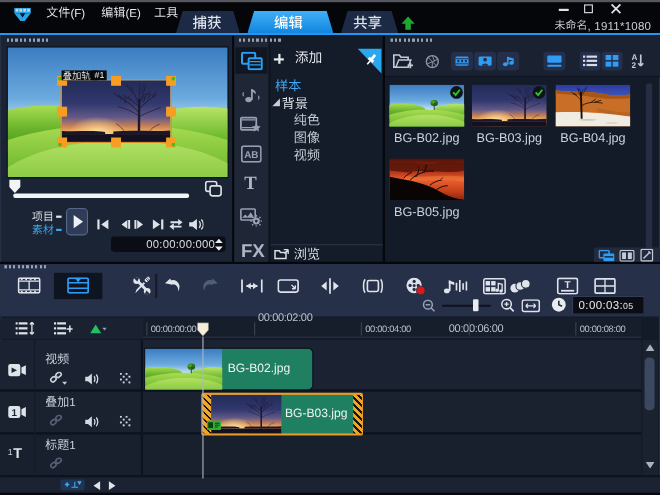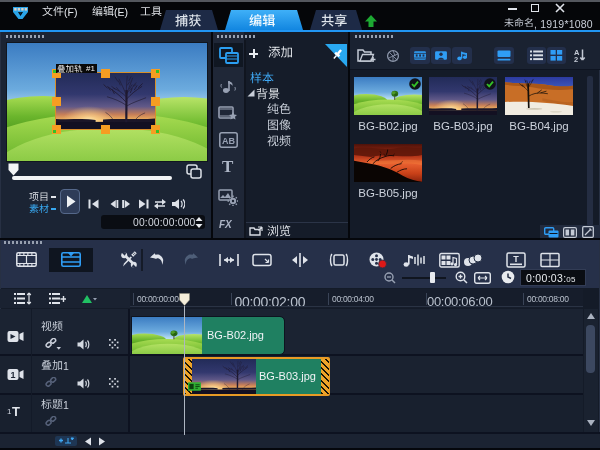--- a/index.html
+++ b/index.html
@@ -45,21 +45,21 @@
 <svg class="ic" style="left:555px;top:3px" width="10" height="10" viewBox="0 0 10 10">
     <path d="M1 1 L9 9 M9 1 L1 9" stroke="#dfe3ea" stroke-width="1.6"></path>
   </svg>
 <div style="position:absolute;left:504px;top:17px;line-height:0"><svg width="30.0" height="12.5" viewBox="0 0 30.0 12.5" style="vertical-align:0px">
       <g fill="#c9ced8" transform="translate(0,9.3) scale(0.010000)">
         <path transform="translate(0.0,0) scale(1,-1)" d="M459 839V676H133V602H459V429H62V355H416C326 226 174 101 34 39C51 24 76 -5 89 -24C221 44 362 163 459 296V-80H538V300C636 166 778 42 911 -25C924 -5 949 25 966 40C826 101 673 226 581 355H942V429H538V602H874V676H538V839Z"></path>
         <path transform="translate(1000.0,0) scale(1,-1)" d="M505 852C411 718 219 591 34 542C50 522 68 491 78 469C151 493 226 529 296 571V508H696V575C765 532 839 497 911 474C924 496 948 529 967 546C808 586 638 683 547 786L565 809ZM304 576C378 622 447 677 503 735C555 677 621 622 694 576ZM128 425V-3H197V82H433V425ZM197 358H362V149H197ZM539 425V-81H612V357H804V143C804 131 800 127 786 126C772 126 724 126 668 127C677 106 687 78 690 57C766 57 813 57 841 69C870 82 877 103 877 143V425Z"></path>
         <path transform="translate(2000.0,0) scale(1,-1)" d="M263 529C314 494 373 446 417 406C300 344 171 299 47 273C61 256 79 224 86 204C141 217 197 233 252 253V-79H327V-27H773V-79H849V340H451C617 429 762 553 844 713L794 744L781 740H427C451 768 473 797 492 826L406 843C347 747 233 636 69 559C87 546 111 519 122 501C217 550 296 609 361 671H733C674 583 587 508 487 445C440 486 374 536 321 572ZM773 42H327V271H773Z"></path>
       </g>
     </svg></div>
-<div class="abs" style="left:534px;top:18px;font-size:10.5px;color:#c9ced8;letter-spacing:0.2px">, 1919*1080</div>
+<div class="abs" style="left:534px;top:18px;font-size:10.5px;color:#c9ced8;letter-spacing:0.2px">, 1911*1080</div>
 <div class="abs" style="left:160px;top:10px;width:58px;height:20px;background:#1d2a46;clip-path:polygon(6px 0,calc(100% - 6px) 0,100% 100%,0 100%);"></div>
 <div class="abs" style="left:225px;top:10px;width:78px;height:20px;background:linear-gradient(#3fb0f8,#1286e0);clip-path:polygon(6px 0,calc(100% - 6px) 0,100% 100%,0 100%);"></div>
 <div class="abs" style="left:310px;top:10px;width:52px;height:20px;background:#1d2a46;clip-path:polygon(6px 0,calc(100% - 6px) 0,100% 100%,0 100%);"></div>
 <div style="position:absolute;left:175px;top:13px;line-height:0"><svg width="26.4" height="16.5" viewBox="0 0 26.4 16.5" style="vertical-align:0px">
       <g fill="#dfe5ec" transform="translate(0,12.3) scale(0.013200)">
         <path transform="translate(0.0,0) scale(1,-1)" d="M736 778C778 756 832 725 870 701H702V845H613V701H373V614H613V529H397V-82H484V116H613V-74H702V116H844V5C844 -6 840 -10 829 -10C818 -10 782 -11 745 -9C755 -30 765 -62 767 -84C828 -84 870 -83 896 -71C924 -58 932 -37 932 5V529H702V614H952V701H905L940 751C903 774 832 812 781 837ZM844 446V361H702V446ZM613 446V361H484V446ZM484 282H613V195H484ZM844 282V195H702V282ZM170 844V648H39V560H170V358C116 343 66 330 25 321L43 229L170 265V20C170 5 165 1 151 1C139 0 97 0 55 2C66 -23 79 -61 82 -84C150 -84 193 -82 223 -67C252 -53 261 -29 261 19V292L378 327L366 412L261 383V560H366V648H261V844Z"></path>
         <path transform="translate(1000.0,0) scale(1,-1)" d="M713 553C760 517 814 464 839 427L906 477C881 515 825 565 777 598ZM603 596V446V424H381V336H595C577 217 520 83 349 -25C373 -41 403 -67 419 -86C555 0 624 106 659 211C708 79 784 -23 897 -82C910 -57 937 -22 958 -5C825 53 742 179 700 336H942V424H691V445V596ZM625 844V769H381V844H287V769H59V684H287V608H381V684H625V616H719V684H944V769H719V844ZM315 595C297 574 274 553 248 532C222 559 189 586 149 611L87 561C126 536 157 510 182 483C136 452 86 425 36 404C54 388 79 360 92 341C138 362 184 388 228 417C242 392 251 367 258 341C209 273 114 200 34 166C54 149 78 118 90 97C150 130 218 185 272 240V213C272 116 264 49 241 21C233 11 225 6 210 5C189 2 151 2 104 5C121 -19 131 -51 132 -78C176 -80 214 -79 249 -72C272 -69 291 -58 304 -42C347 6 360 95 360 208C360 298 350 386 300 467C334 494 366 523 392 553Z"></path>
       </g>
     </svg></div>
 <div style="position:absolute;left:249px;top:13px;line-height:0"><svg width="26.4" height="16.5" viewBox="0 0 26.4 16.5" style="vertical-align:0px">
@@ -274,21 +274,21 @@
 <rect x="1" y="2" width="13" height="10" rx="1" fill="none" stroke="#98a1b3" stroke-width="1.5"></rect>
 <path d="M2 10 l3-3 2 2 3-4 3 5 Z" fill="#98a1b3"></path>
 <g fill="#98a1b3">
       <circle cx="15" cy="13" r="3.2"></circle>
       <circle cx="15" cy="13" r="1.2" fill="#1a2231"></circle>
 <g stroke="#98a1b3" stroke-width="1.4">
         <path d="M15 9 v-1.5 M15 17 v1.5 M11 13 h-1.5 M19 13 h1.5 M12.2 10.2 l-1-1 M17.8 15.8 l1 1 M12.2 15.8 l-1 1 M17.8 10.2 l1-1"></path>
       </g>
     </g>
   </svg>
-<div class="abs" style="left:219px;top:219px;font-size:10px;font-weight:bold;color:#aeb6c6;font-style:italic">FX</div>
+<div class="abs" style="left:219px;top:219px;font-size:17px;font-weight:bold;color:#aeb6c6;">FX</div>
 <div class="abs" style="left:249px;top:49px;width:9px;height:9px">
     <div class="abs" style="left:3.5px;top:0;width:2px;height:9px;background:#e8ebf0"></div>
     <div class="abs" style="left:0;top:3.5px;width:9px;height:2px;background:#e8ebf0"></div>
   </div>
 <div style="position:absolute;left:268px;top:45px;line-height:0"><svg width="25.0" height="15.6" viewBox="0 0 25.0 15.6" style="vertical-align:0px">
       <g fill="#e8ebf0" transform="translate(0,11.6) scale(0.012500)">
         <path transform="translate(0.0,0) scale(1,-1)" d="M407 289C384 213 342 126 280 75L335 34C400 92 441 186 466 266ZM643 254C672 187 701 99 709 40L770 63C760 120 732 207 699 273ZM766 281C823 205 883 100 907 31L970 63C944 132 884 233 825 309ZM533 397V3C533 -9 529 -13 515 -13C502 -13 459 -14 409 -12C418 -33 427 -60 430 -80C497 -80 541 -79 568 -68C595 -57 603 -37 603 2V397ZM85 777C143 748 213 701 246 667L291 728C256 761 186 804 129 831ZM38 506C98 480 170 437 205 405L248 466C212 498 140 537 79 561ZM60 -25 127 -67C171 22 221 139 259 239L199 281C157 173 100 49 60 -25ZM327 783V713H548C537 667 522 622 503 579H281V508H466C416 427 347 357 254 311C268 297 290 270 300 254C414 313 494 403 550 508H676C732 408 826 316 922 270C933 288 956 314 971 328C888 363 807 431 754 508H954V579H584C601 622 615 667 627 713H920V783Z"></path>
         <path transform="translate(1000.0,0) scale(1,-1)" d="M572 716V-65H644V9H838V-57H913V716ZM644 81V643H838V81ZM195 827 194 650H53V577H192C185 325 154 103 28 -29C47 -41 74 -64 86 -81C221 66 256 306 265 577H417C409 192 400 55 379 26C370 13 360 9 345 10C327 10 284 10 237 14C250 -7 257 -39 259 -61C304 -64 350 -65 378 -61C407 -57 426 -48 444 -22C475 21 482 167 490 612C490 623 490 650 490 650H267L269 827Z"></path>
       </g>
     </svg></div>
@@ -723,25 +723,25 @@
     </g>
 <path d="M14.5 4 v6 M11.5 7 h6" stroke="#dfe3ea" stroke-width="1.4"></path>
   </svg>
 <svg class="ic" style="left:81px;top:294px" width="18" height="10" viewBox="0 0 18 10">
 <path d="M6 9 L11 1 L16 9 Z" fill="#21c063" transform="translate(-5,0)"></path>
 <path d="M12 4 l4 0 -2 2.5 Z" fill="#98a1b3"></path>
   </svg>
 <div class="abs" style="left:130px;top:289px;width:453px;height:19px;background:#161d2b"></div>
 <div class="abs" style="left:137.0px;top:294px;font-size:8.5px;color:#b9c1cd;letter-spacing:-0.3px">00:00:00:00</div>
 <div class="abs" style="left:133.0px;top:293px;width:1px;height:12px;background:#3a4457"></div>
-<div class="abs" style="left:234.5px;top:294px;font-size:14px;color:#b9c1cd;letter-spacing:-0.3px">00:00:02:00</div>
+<div class="abs" style="left:234.5px;top:284px;font-size:10px;color:#b9c1cd;letter-spacing:-0.3px">00:00:02:00</div>
 <div class="abs" style="left:230.5px;top:293px;width:1px;height:12px;background:#3a4457"></div>
 <div class="abs" style="left:332.0px;top:294px;font-size:8.5px;color:#b9c1cd;letter-spacing:-0.3px">00:00:04:00</div>
 <div class="abs" style="left:328.0px;top:293px;width:1px;height:12px;background:#3a4457"></div>
-<div class="abs" style="left:427px;top:294px;font-size:13px;color:#b9c1cd;letter-spacing:-0.3px">00:00:06:00</div>
+<div class="abs" style="left:408px;top:294px;font-size:10px;color:#b9c1cd;letter-spacing:-0.3px">00:00:06:00</div>
 <div class="abs" style="left:425.5px;top:293px;width:1px;height:12px;background:#3a4457"></div>
 <div class="abs" style="left:527.0px;top:294px;font-size:8.5px;color:#b9c1cd;letter-spacing:-0.3px">00:00:08:00</div>
 <div class="abs" style="left:523.0px;top:293px;width:1px;height:12px;background:#3a4457"></div>
 <div class="abs" style="left:130px;top:306px;width:453px;height:1px;background:#2a3344"></div>
 <svg class="ic" style="left:179px;top:293px" width="11" height="13" viewBox="0 0 11 13">
 <path d="M0.5 0.5 L10.5 0.5 L10.5 7 L5.5 12.5 L0.5 7 Z" fill="#f5eeda" stroke="#8a8878" stroke-width="0.5"></path>
   </svg>
 <div class="abs" style="left:184px;top:306px;width:1px;height:129px;background:#aeb6c2;z-index:40"></div>
 <div class="abs" style="left:0;top:309px;width:583px;height:45px;background:#1b2332"></div>
 <div class="abs" style="left:0;top:356px;width:583px;height:37px;background:#1a2230"></div>

